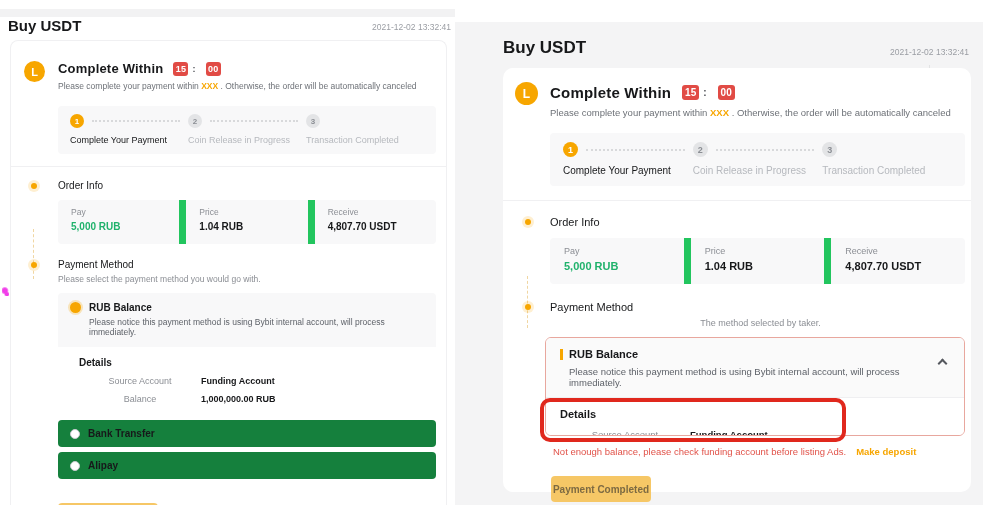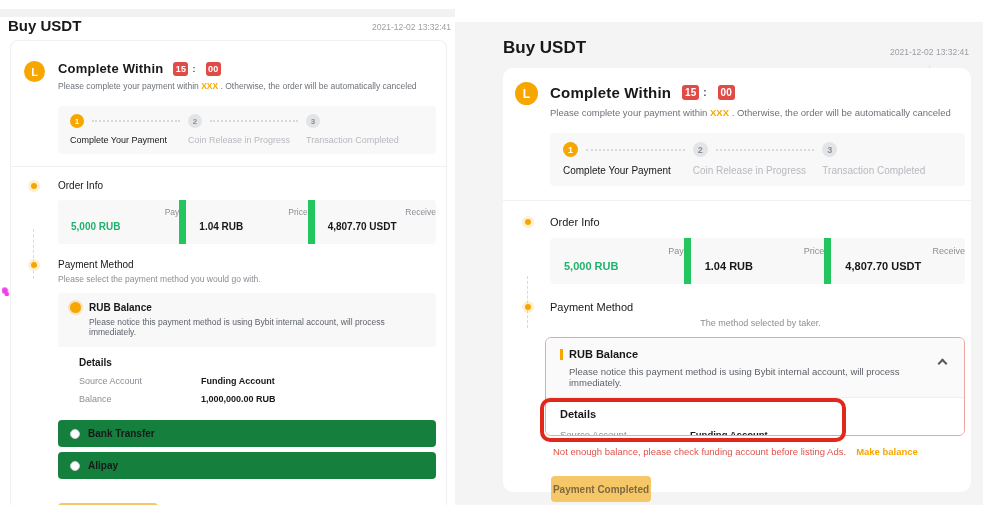--- a/index.html
+++ b/index.html
@@ -29,31 +29,31 @@
   .step-label { color:#17181a; }
   .step.inactive .step-label { color:#b6b9be; }
   .sec { position:relative; padding-left:47px; }
   .sec-bullet { position:absolute; width:6px; height:6px; border-radius:50%;
     background:#f7a600; box-shadow:0 0 0 3px rgba(247,166,0,.18); }
   .sec-sub { color:#8b8e94; }
   .dash-line { position:absolute; border-left:1px dashed #f0d6a2; width:0; }
   .infobox { background:#f8f8f9; border-radius:4px; display:flex; }
   .infocol { flex:1; min-width:0; }
   .infocol + .infocol { border-left:7px solid #22c55e; }
-  .infocol .lbl { color:#8b8e94;text-align:right; }
+  .infocol .lbl { color:#8b8e94; }
   .radio { display:inline-block; border-radius:50%; flex:0 0 auto; }
   .radio.on { background:#f7a600; box-shadow:0 0 0 2px rgba(247,166,0,.25); }
   .radio.off { background:#fff; border:1px solid #c7cacf; }
   .btn { display:flex; align-items:center; justify-content:center; background:#f6c766;
     border-radius:4px; color:#7d6a42; font-weight:bold; cursor:pointer; }
   .link { color:#f7a600; font-weight:bold; cursor:pointer; }
   .chevron-up { display:inline-block; width:7px; height:7px; border-top:2px solid #55585e;
     border-right:2px solid #55585e; transform:rotate(-45deg); }
   .det-row { display:flex; }
-  .det-row .dl { color:#8b8e94; flex:0 0 auto; }
+  .det-row .dl { color:#8b8e94; flex:0 0 auto;text-align:center; }
   .det-row .dv { font-weight:bold; color:#17181a; }
   .mini-bar { display:inline-block; width:3px; background:#f7a600; margin-right:6px; }
 
   
   .panel-left { position:absolute; left:0; top:0; width:455px; height:505px; background:#fff; }
   .lp-strip { position:absolute; left:0; top:9px; width:455px; height:8px; background:#f2f2f3; }
   .lp-title { position:absolute; left:8px; top:17px; font-size:15px; font-weight:bold; }
   .lp-meta { position:absolute; right:4px; top:22px; font-size:8.5px; }
   .lp-card { position:absolute; left:10px; top:40px; width:437px; height:465px;
     background:#fff; border:1px solid #f0f0f2; border-bottom:none; border-radius:8px 8px 0 0; }
@@ -356,21 +356,21 @@
           <div class="det-row">
             <span class="dl">Source Account</span>
             <span class="dv">Funding Account</span>
           </div>
 
         </div>
       </div>
 
       <div class="rp-error">
         <span class="err-text">Not enough balance, please check funding account before listing Ads.</span>
-        <span class="link">Make balance</span>
+        <span class="link">Make deposit</span>
       </div>
 
       <div class="btn rp-btn">Payment Completed</div>
     </div>
 
     <div class="error-annotation"></div>
   </section>
 
 </div>
 

